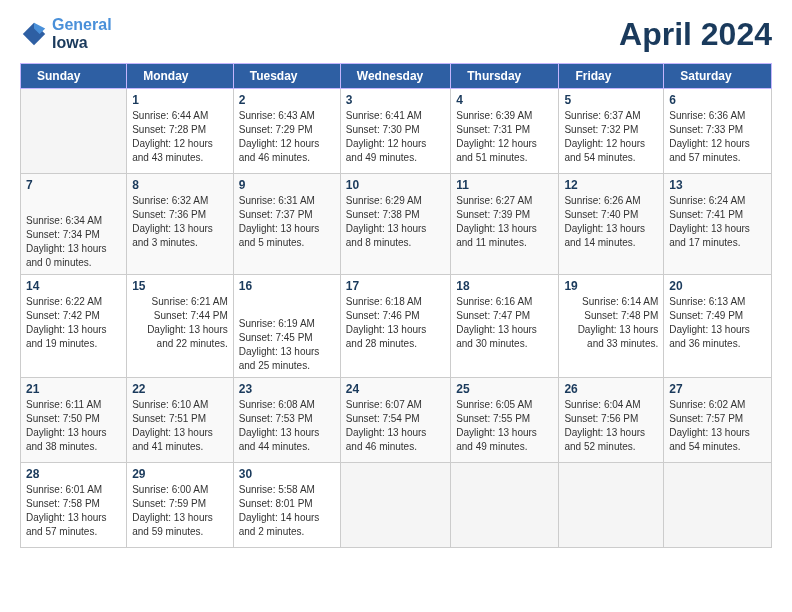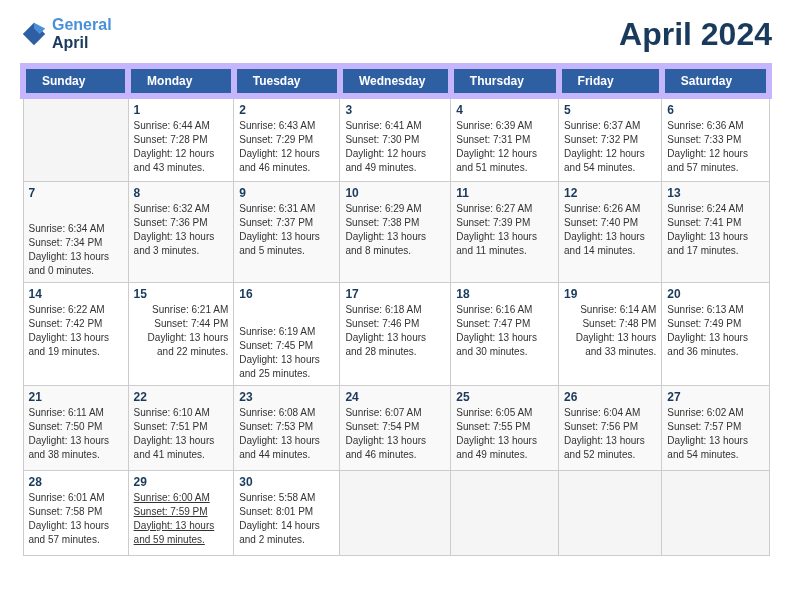--- a/index.html
+++ b/index.html
@@ -56,21 +56,21 @@
       border-collapse: collapse;
       font-size: 10.5px;
     }
     .calendar th {
       background: #2e5fa3;
       color: #fff;
       text-align: left;
       padding: 5px 16px;
       font-size: 12px;
       font-weight: bold;
-      border: 6px solid #c4b5fd;
+      border: 1px solid #c4b5fd;
     }
     .calendar td {
       border: 1px solid #ccc;
       vertical-align: top;
       padding: 4px 5px;
       width: 113px;
       height: 85px;
       background: #fff;
     }
     .calendar td.empty {
@@ -100,21 +100,21 @@
 
 <div class="page">
   <div class="header">
     <div class="logo">
       <svg class="logo-icon" viewBox="0 0 40 40">
         <polygon points="20,4 36,20 20,36 4,20" fill="#2e5fa3"></polygon>
         <polygon points="20,4 36,12 28,20 20,12" fill="#4a90d9"></polygon>
       </svg>
       <div class="logo-text">
         <div><span>General</span></div>
-        <div>April</div>
+        <div>Iowa</div>
       </div>
     </div>
     <div class="title-block">
       <div class="month-title">April 2024</div>
     </div>
   </div>
 
   <table class="calendar">
     <thead>
       <tr>
@@ -329,21 +329,21 @@
         <tr>
           <td>
             <span class="day-num">28</span>
             <div class="day-info" style="white-space: pre-line;">Sunrise: 6:01 AM
 Sunset: 7:58 PM
 Daylight: 13 hours
 and 57 minutes.</div>
           </td>
           <td>
             <span class="day-num">29</span>
-            <div class="day-info" style="white-space: pre-line; text-decoration: underline;">Sunrise: 6:00 AM
+            <div class="day-info" style="white-space: pre-line;">Sunrise: 6:00 AM
 Sunset: 7:59 PM
 Daylight: 13 hours
 and 59 minutes.</div>
           </td>
           <td>
             <span class="day-num">30</span>
             <div class="day-info" style="white-space: pre-line;">Sunrise: 5:58 AM
 Sunset: 8:01 PM
 Daylight: 14 hours
 and 2 minutes.</div>

